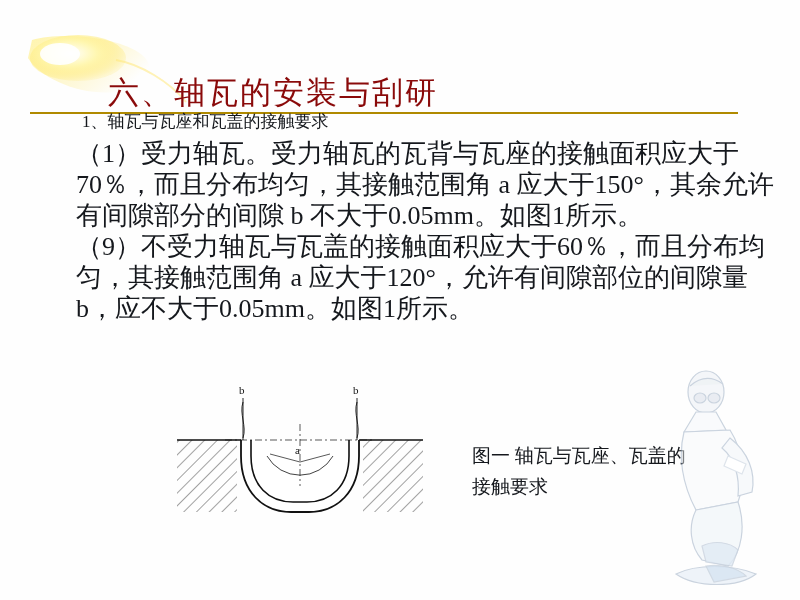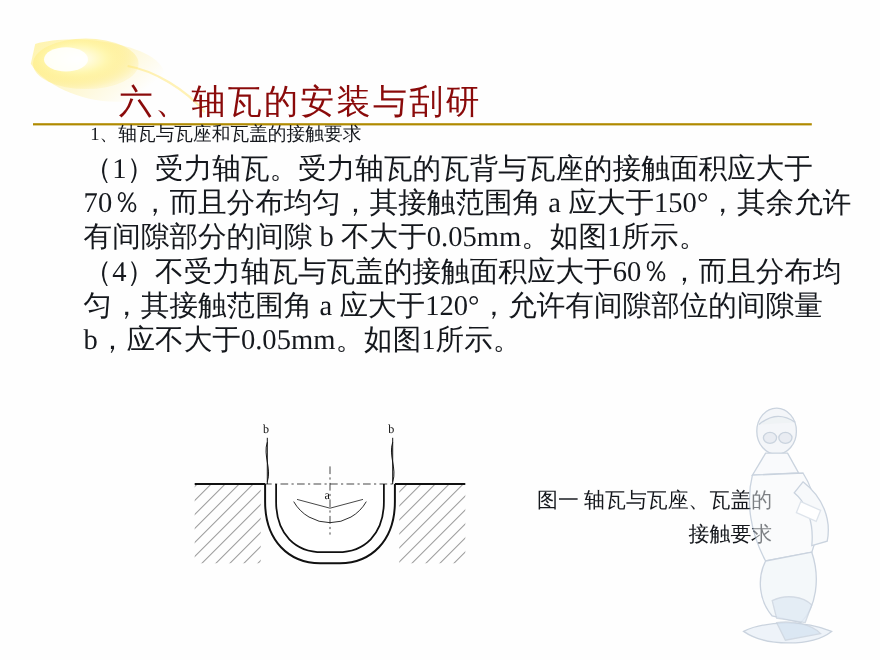--- a/index.html
+++ b/index.html
@@ -91,21 +91,20 @@
   }
   .fig-caption {
     position: absolute;
     left: 472px;
     top: 440px;
     width: 230px;
     font-family: "Liberation Serif", serif;
     font-size: 19px;
     line-height: 31px;
     color: #15181d;
-    text-align: right;
   }
 
   
   .worker {
     position: absolute;
     right: 10px;
     bottom: 0px;
     width: 180px;
     height: 240px;
     opacity: 0.85;
@@ -137,21 +136,21 @@
       <path d="M96,30 C120,34 150,52 166,72" stroke="#ffe87a" stroke-width="2" fill="none" opacity="0.55"></path>
     </svg>
 
     <div class="title-text">六、轴瓦的安装与刮研</div>
     <div class="title-rule"></div>
   </div>
 
   <div class="body-text">
     <p class="line-1">1、轴瓦与瓦座和瓦盖的接触要求</p>
     <p class="para">（1）受力轴瓦。受力轴瓦的瓦背与瓦座的接触面积应大于70％，而且分布均匀，其接触范围角 a 应大于150°，其余允许有间隙部分的间隙 b 不大于0.05mm。如图1所示。</p>
-    <p class="para">（4）不受力轴瓦与瓦盖的接触面积应大于60％，而且分布均匀，其接触范围角 a 应大于120°，允许有间隙部位的间隙量 b，应不大于0.05mm。如图1所示。</p>
+    <p class="para">（9）不受力轴瓦与瓦盖的接触面积应大于60％，而且分布均匀，其接触范围角 a 应大于120°，允许有间隙部位的间隙量 b，应不大于0.05mm。如图1所示。</p>
   </div>
 
   <svg class="figure" viewBox="0 0 250 140">
 
     <defs>
       <pattern id="hatch" width="9" height="9" patternTransform="rotate(45)" patternUnits="userSpaceOnUse">
         <line x1="0" y1="0" x2="0" y2="9" stroke="#1b1b1b" stroke-width="0.9"></line>
       </pattern>
     </defs>
 

